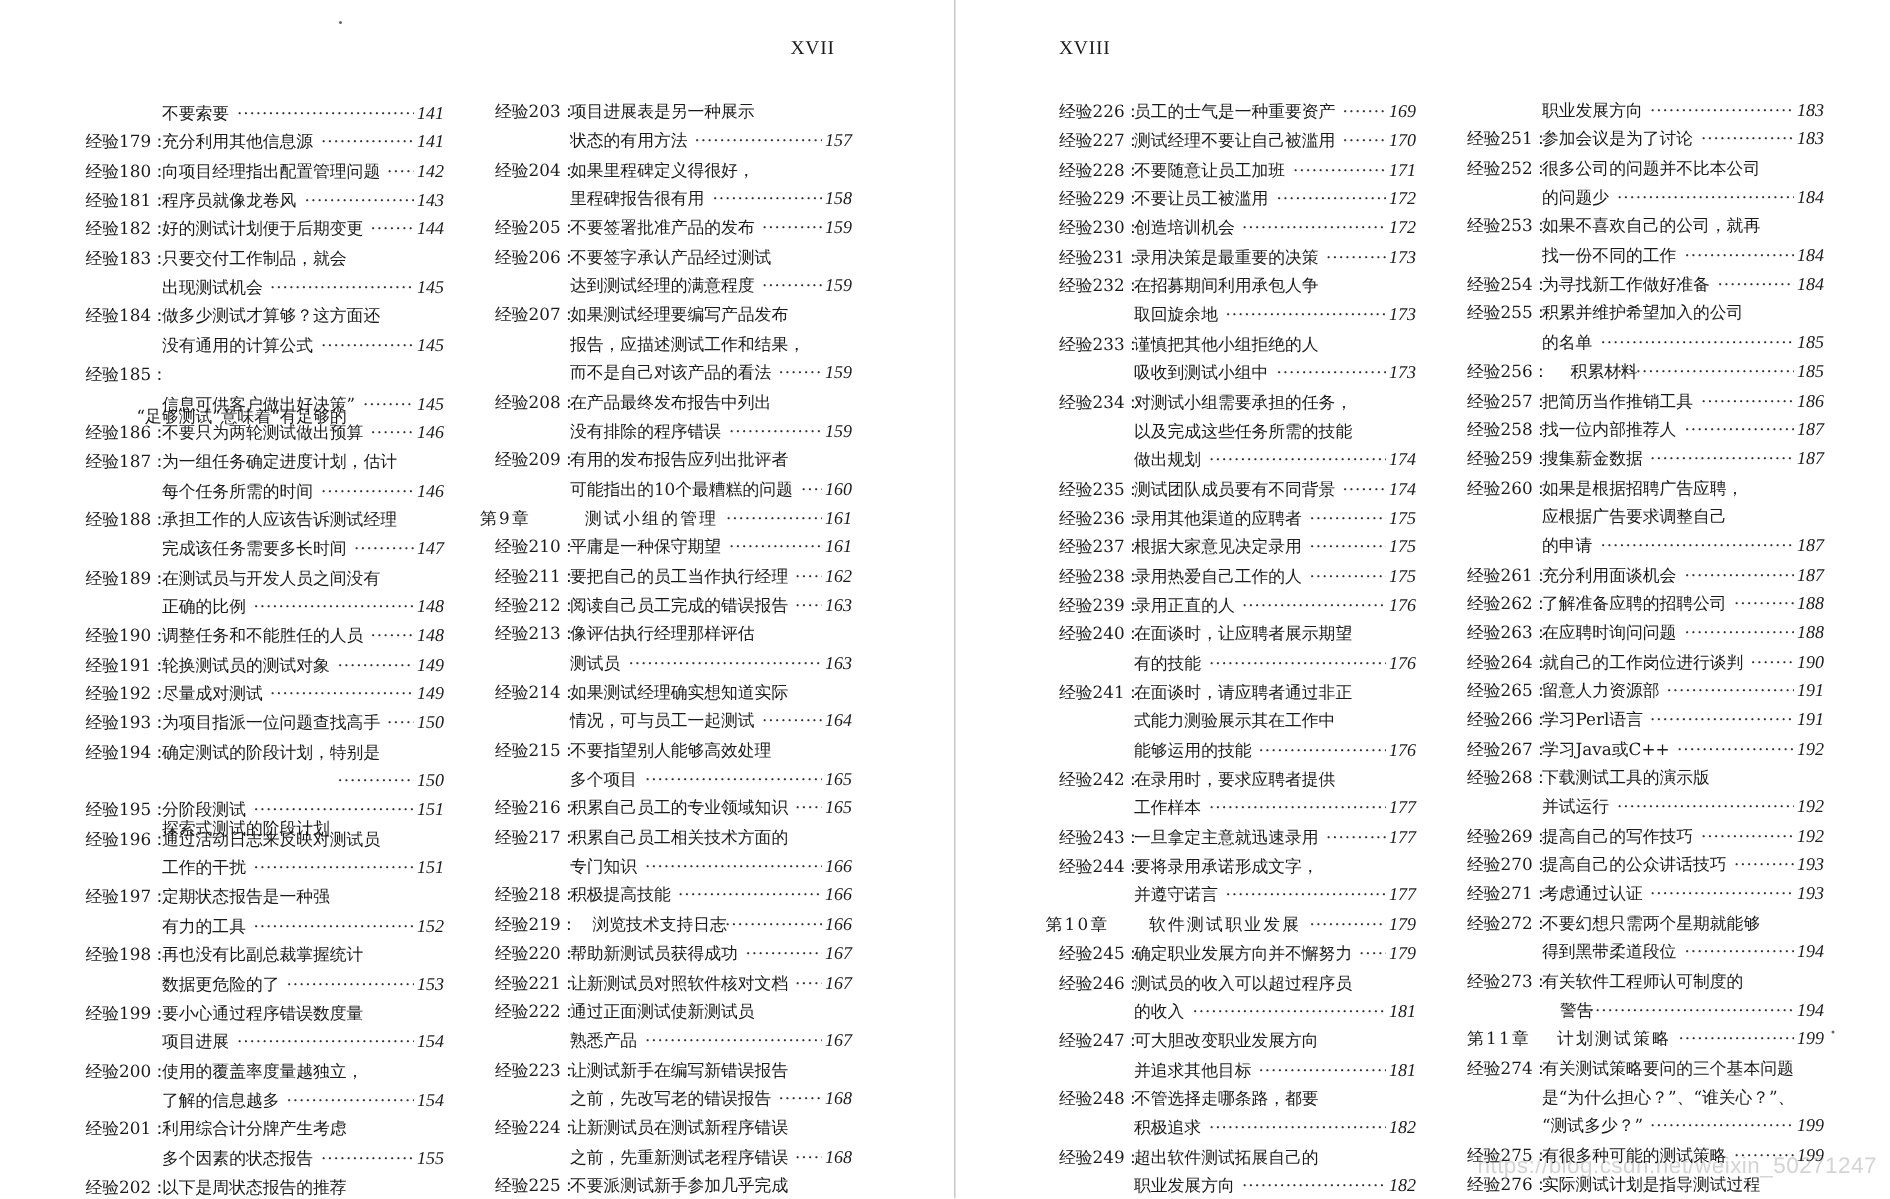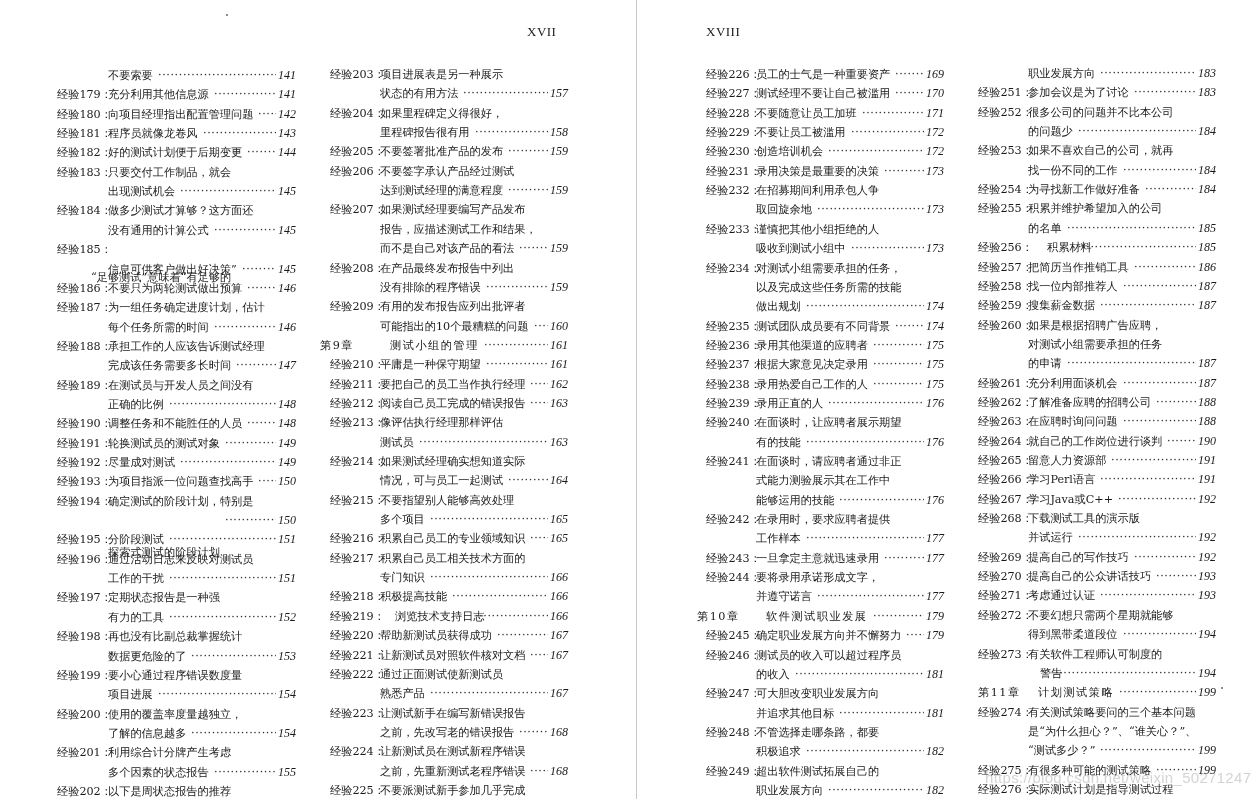--- a/index.html
+++ b/index.html
@@ -663,21 +663,21 @@
     <span class="lbl">经验259：</span>
     <span class="txt" style="left: 50px;">搜集薪金数据</span>
     <span class="lead" style="left: 122px; width: 96px;">································</span>
     <span class="pg" style="right: 4px;">187</span>
   </div>
 <div class="line" style="left: 978px; top: 316px; width: 242px;">
     <span class="lbl">经验260：</span>
     <span class="txt" style="left: 50px;">如果是根据招聘广告应聘，</span>
   </div>
 <div class="line" style="left: 978px; top: 335px; width: 242px;">
-    <span class="txt" style="left: 50px;">对测试小组需要承担的任务</span>
+    <span class="txt" style="left: 50px;">应根据广告要求调整自己</span>
   </div>
 <div class="line" style="left: 978px; top: 354px; width: 242px;">
     <span class="txt" style="left: 50px;">的申请</span>
     <span class="lead" style="left: 89px; width: 129px;">···········································</span>
     <span class="pg" style="right: 4px;">187</span>
   </div>
 <div class="line" style="left: 978px; top: 374px; width: 242px;">
     <span class="lbl">经验261：</span>
     <span class="txt" style="left: 50px;">充分利用面谈机会</span>
     <span class="lead" style="left: 145px; width: 73px;">·························</span>

